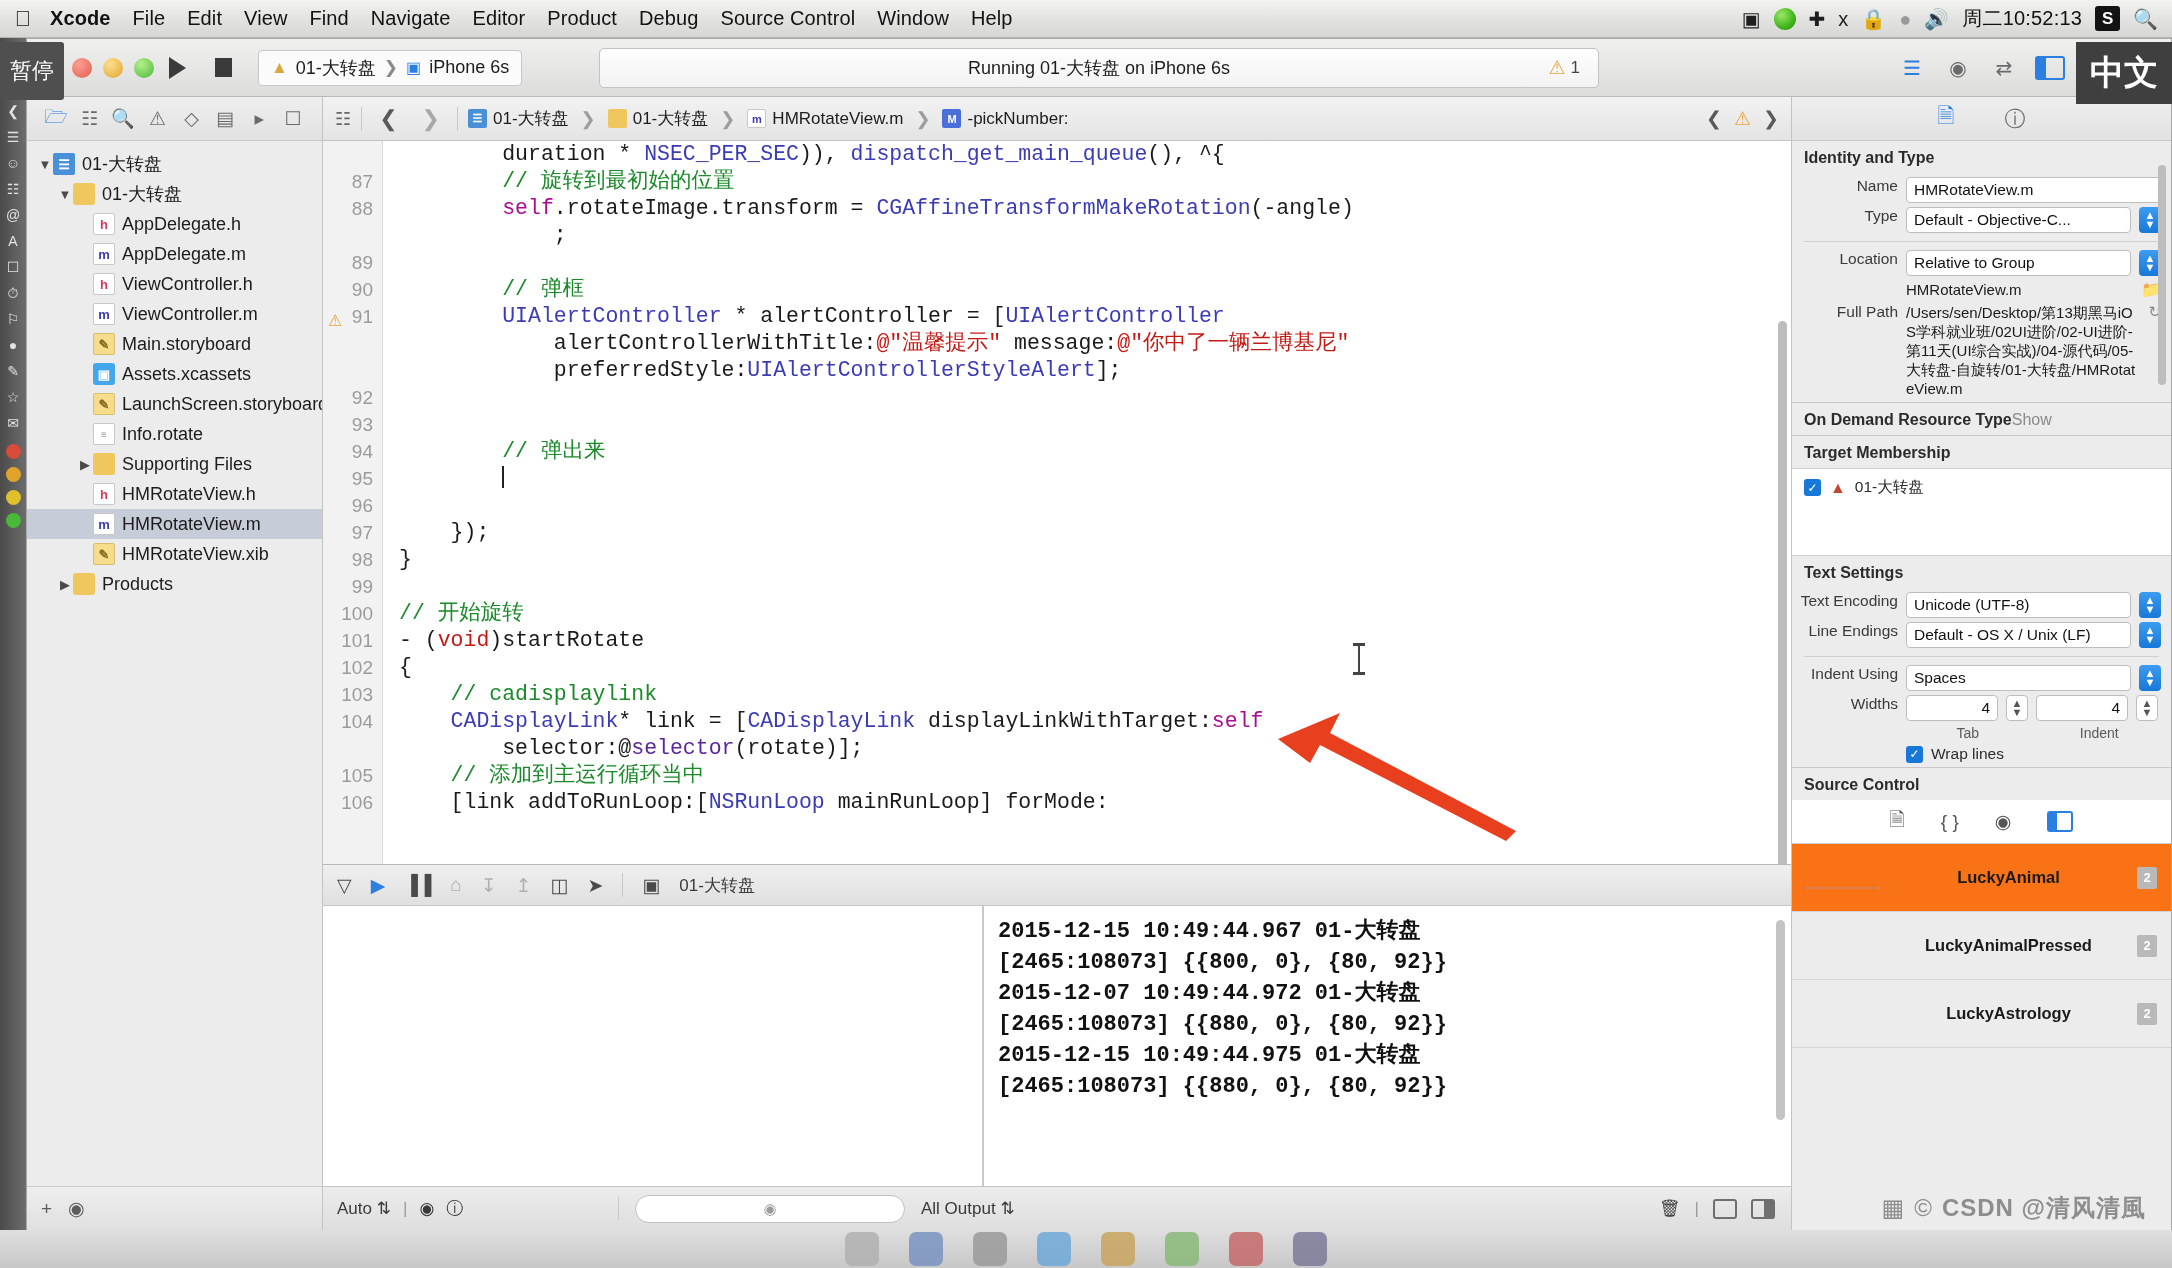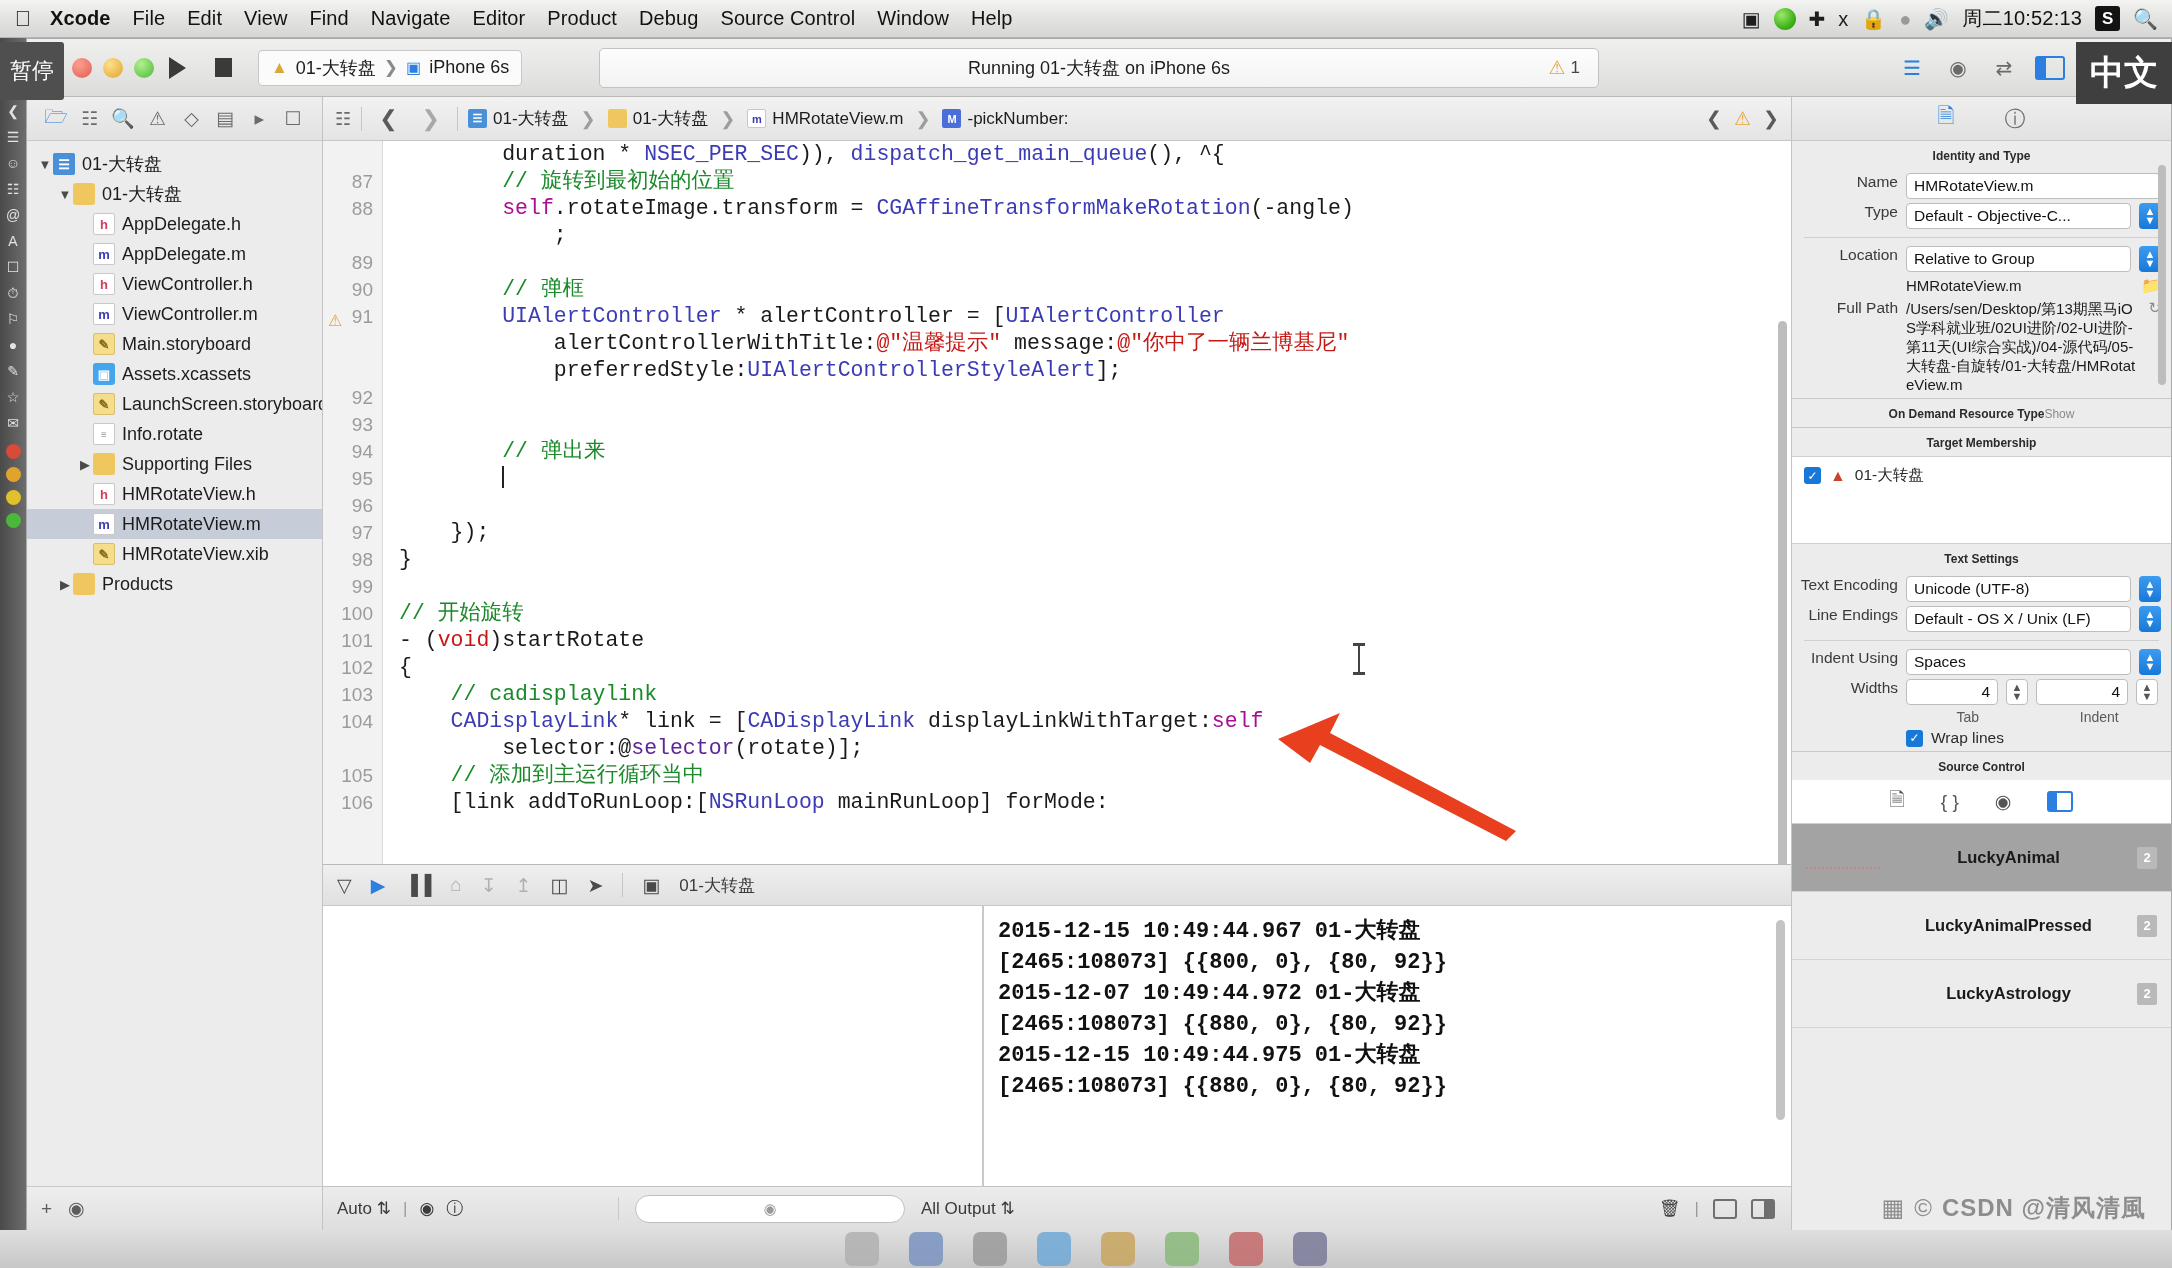--- a/index.html
+++ b/index.html
@@ -163,43 +163,43 @@
   .sb-filter{ width:270px;height:28px;background:#fff;border:1px solid #c0c0c0;border-radius:14px;
               display:flex;align-items:center;justify-content:center;color:#9a9a9a;font-size:15px;}
   .sb-right{ display:flex;align-items:center;gap:14px;padding-right:16px;}
 
   
   .insp{ width:380px; background:#ececec; border-left:1px solid #c3c3c3; display:flex; flex-direction:column;}
   .insp-tabs{ height:44px; display:flex;align-items:center;justify-content:center;gap:50px;
               background:linear-gradient(to bottom,#eeeeee,#e2e2e2); border-bottom:1px solid #c9c9c9;}
   .it{ font-size:21px;color:#6f6f6f;} .it.active{color:#2a7fe0;}
   .insp-body{ flex:1; overflow:hidden; font-size:15.5px; color:#2b2b2b;}
-  .sect-h{ font-weight:bold; font-size:12px; padding:8px 12px 6px; color:#2b2b2b;
-           display:flex;align-items:center;justify-content:center;}
+  .sect-h{ font-weight:bold; font-size:16px; padding:8px 12px 6px; color:#2b2b2b;
+           display:flex;align-items:center;justify-content:flex-start;}
   .sect-h .show{ font-weight:normal;color:#8a8a8a;}
   .frow{ display:flex; margin:4px 10px 4px 0; gap:8px;}
   .flab{ width:106px; text-align:right; color:#3a3a3a; font-size:15.5px; flex:0 0 auto;}
   .fval{ flex:1; height:26px; background:#fff; border:1px solid #bdbdbd; border-radius:4px;
          display:flex;align-items:center;padding:0 7px; font-size:15.5px; color:#111; overflow:hidden; white-space:nowrap;}
   .stepper{ width:22px;height:26px; background:linear-gradient(to bottom,#3c9cf0,#1878d8); border-radius:4px;
             color:#fff; font-size:11px; display:flex;flex-direction:column;align-items:center;justify-content:center;
             line-height:9px; flex:0 0 auto;}
   .fpath{ flex:1; font-size:15px; line-height:19px; color:#1a1a1a; word-break:break-all; white-space:normal;}
   .hr{ height:1px; background:#d0d0d0; margin:8px 12px;}
   .hrf{ height:1px; background:#c8c8c8; }
   .tm-box{ background:#fff; border-top:1px solid #d0d0d0;border-bottom:1px solid #d0d0d0; height:88px; padding:8px 12px;}
   .cbx{ width:17px;height:17px;background:#1878d8;border-radius:3px;color:#fff;font-size:12px;
         display:flex;align-items:center;justify-content:center; flex:0 0 auto;}
   .sc-icons{ background:#fff; height:44px; display:flex;align-items:center;justify-content:center;gap:36px;
              font-size:19px; color:#555; border-bottom:1px solid #d0d0d0;}
   .sc-sel{ width:26px;height:21px;border:2px solid #2a7fe0;border-radius:3px;position:relative;}
   .sc-sel::before{content:"";position:absolute;left:0;top:0;bottom:0;width:8px;background:#2a7fe0;}
   .asset-row{ height:68px; border-bottom:1px solid #d4d4d4; display:flex;align-items:center;padding:0 14px;gap:14px;
               position:relative;}
-  .asset-row.sel{ background:#a3a3a3; }
+  .asset-row.sel{ background:#f97316; }
   .asset-th{ width:74px;height:22px; border-bottom:2px dotted #c08a8a; }
   .asset-nm{ flex:1; font-weight:bold; font-size:16.5px; color:#1a1a1a; text-align:center;}
   .asset-badge{ width:20px;height:22px;background:#b9b9b9;color:#fff;font-size:13px;font-weight:bold;
                 display:flex;align-items:center;justify-content:center;border-radius:2px;}
   .insp-scroll{ position:absolute; right:5px; top:126px; width:8px;height:220px;background:#bdbdbd;border-radius:4px;}
 
   
   .dock-strip{ position:absolute; left:0; top:38px; width:26px; height:1192px;
                background:linear-gradient(to right,#4a4a4a,#6d6d6d); }
   .dock-ic{ width:26px;height:26px;display:flex;align-items:center;justify-content:center;

